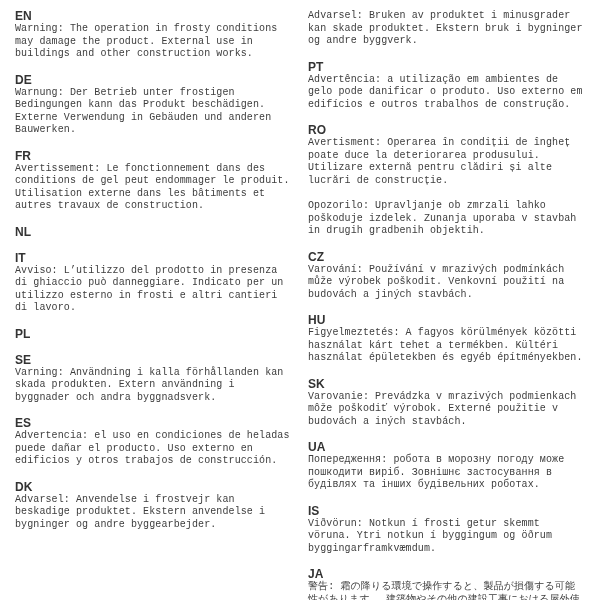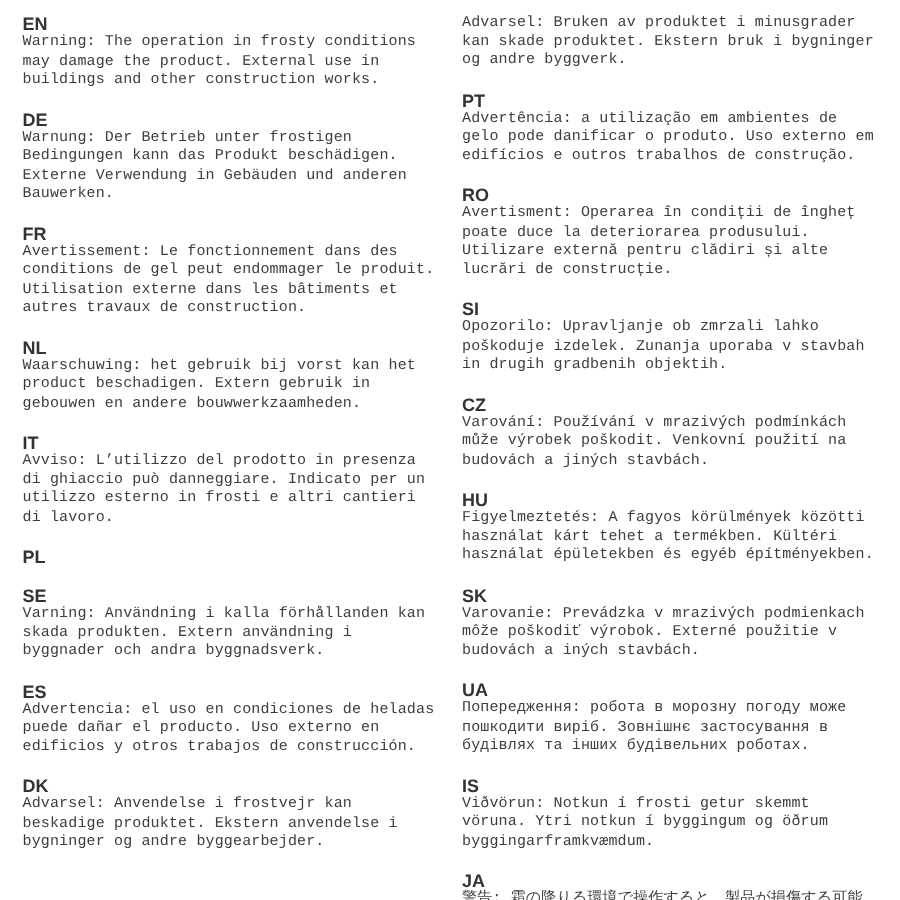--- a/index.html
+++ b/index.html
@@ -57,21 +57,20 @@
     <p class="lang-text">Warnung: Der Betrieb unter frostigen Bedingungen kann das Produkt beschädigen. Externe Verwendung in Gebäuden und anderen Bauwerken.</p>
   </section>
 
   <section class="lang-block">
     <h2 class="lang-code">FR</h2>
     <p class="lang-text">Avertissement: Le fonctionnement dans des conditions de gel peut endommager le produit. Utilisation externe dans les bâtiments et autres travaux de construction.</p>
   </section>
 
   <section class="lang-block">
     <h2 class="lang-code">NL</h2>
-    <p class="lang-text">Waarschuwing: het gebruik bij vorst kan het product beschadigen. Extern gebruik in gebouwen en andere bouwwerkzaamheden.</p>
   </section>
 
   <section class="lang-block">
     <h2 class="lang-code">IT</h2>
     <p class="lang-text">Avviso: L’utilizzo del prodotto in presenza di ghiaccio può danneggiare. Indicato per un utilizzo esterno in frosti e altri cantieri di lavoro.</p>
   </section>
 
   <section class="lang-block">
     <h2 class="lang-code">PL</h2>
   </section>
@@ -100,21 +99,20 @@
     <h2 class="lang-code">PT</h2>
     <p class="lang-text">Advertência: a utilização em ambientes de gelo pode danificar o produto. Uso externo em edifícios e outros trabalhos de construção.</p>
   </section>
 
   <section class="lang-block">
     <h2 class="lang-code">RO</h2>
     <p class="lang-text">Avertisment: Operarea în condiții de îngheț poate duce la deteriorarea produsului. Utilizare externă pentru clădiri și alte lucrări de construcție.</p>
   </section>
 
   <section class="lang-block">
-    <h2 class="lang-code">SI</h2>
     <p class="lang-text">Opozorilo: Upravljanje ob zmrzali lahko poškoduje izdelek. Zunanja uporaba v stavbah in drugih gradbenih objektih.</p>
   </section>
 
   <section class="lang-block">
     <h2 class="lang-code">CZ</h2>
     <p class="lang-text">Varování: Používání v mrazivých podmínkách může výrobek poškodit. Venkovní použití na budovách a jiných stavbách.</p>
   </section>
 
   <section class="lang-block">
     <h2 class="lang-code">HU</h2>

